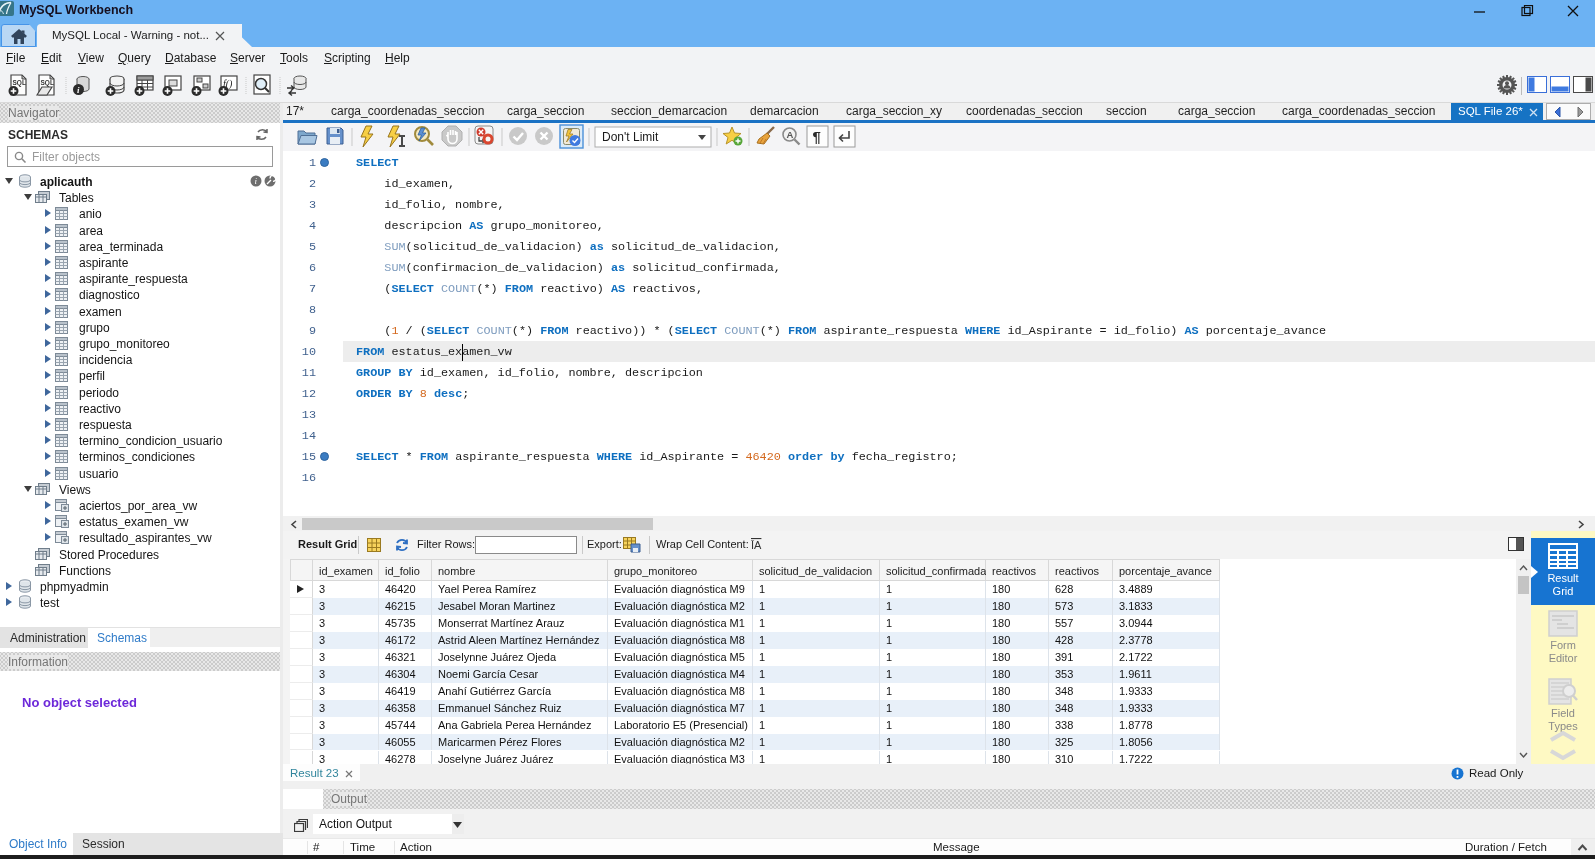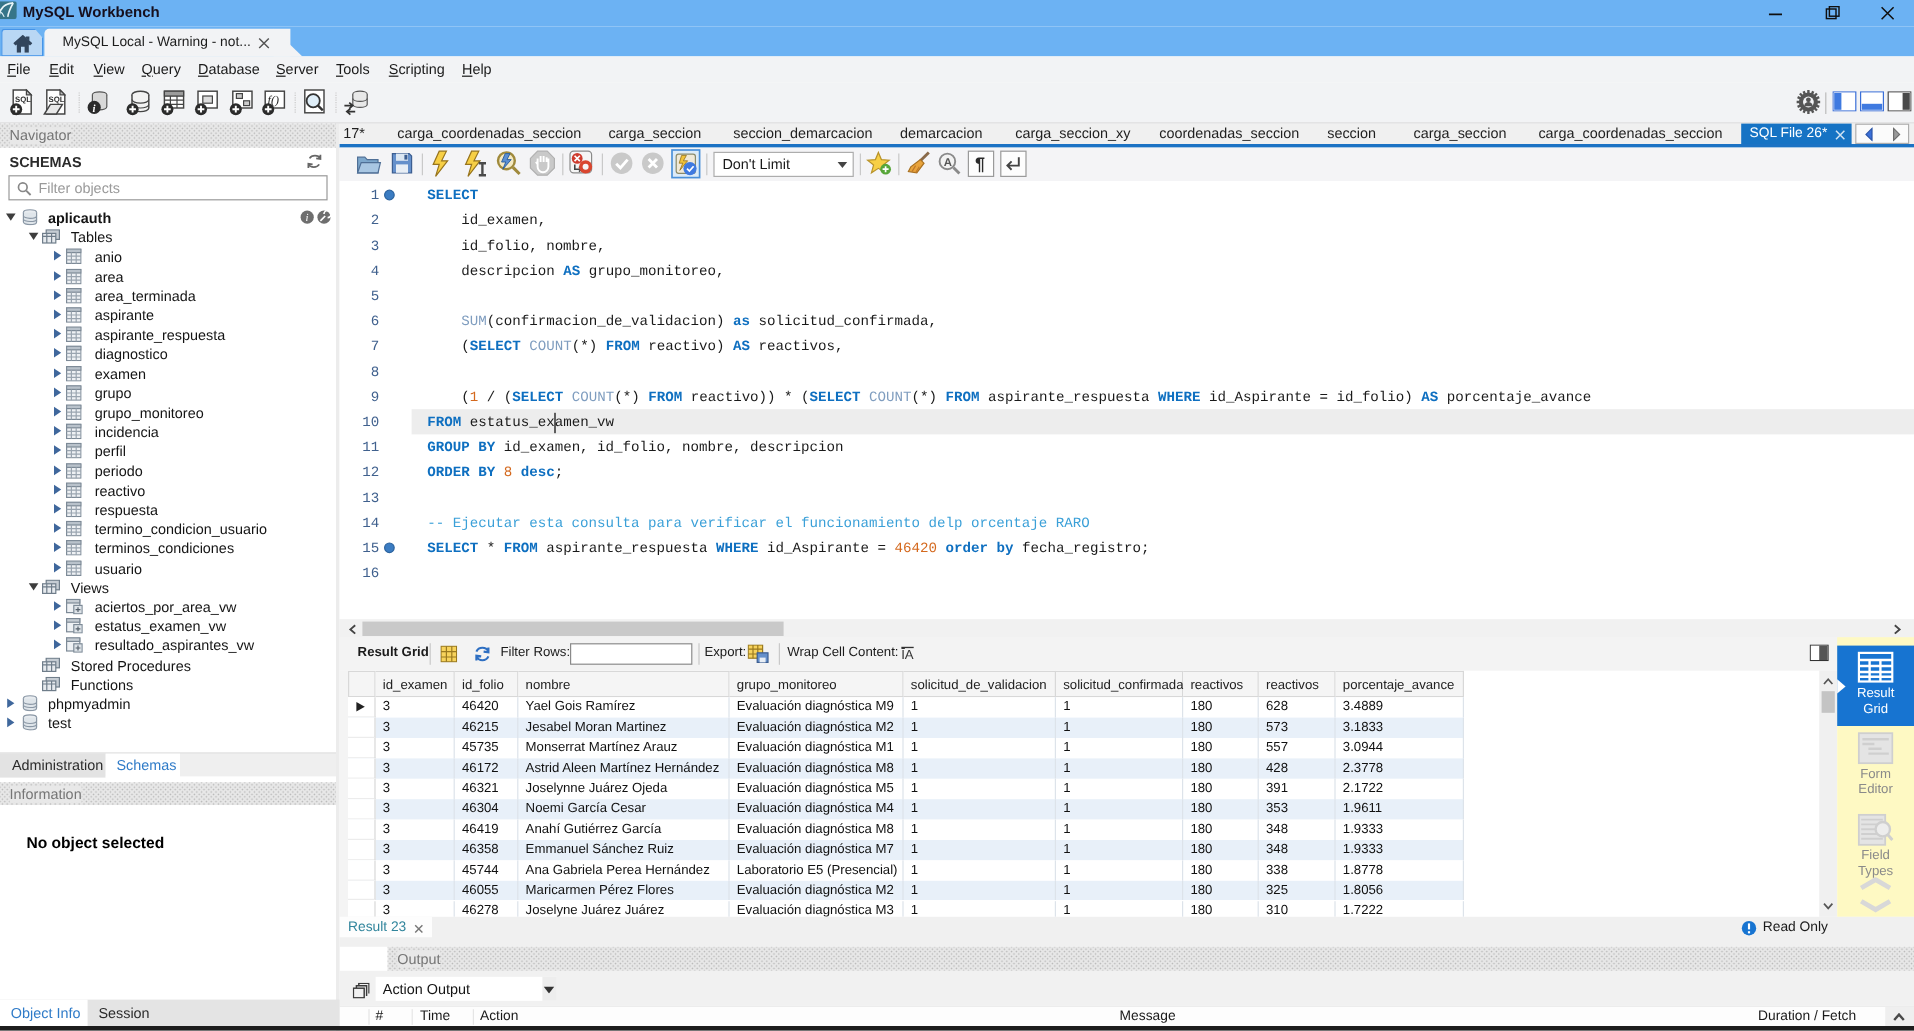--- a/index.html
+++ b/index.html
@@ -630,27 +630,27 @@
     <div class="ln" style="top:253.5px">13</div>
     <div class="ln" style="top:274.5px">14</div>
     <div class="ln" style="top:295.5px">15</div>
     <div class="ln" style="top:316.5px">16</div>
   <div class="dot" style="top:7px"></div>
   <div class="dot" style="top:301px"></div>
   <div class="cl" style="top:1.5px"><span class="kw">SELECT</span></div>
   <div class="cl" style="top:22.5px">    id_examen,</div>
   <div class="cl" style="top:43.5px">    id_folio, nombre,</div>
   <div class="cl" style="top:64.5px">    descripcion <span class="kw">AS</span> grupo_monitoreo,</div>
+  <div class="cl" style="top:85.5px">    <span class="fn">SUM</span>(solicitud_de_validacion) <span class="kw">as</span> solicitud_de_validacion,</div>
   <div class="cl" style="top:106.5px">    <span class="fn">SUM</span>(confirmacion_de_validacion) <span class="kw">as</span> solicitud_confirmada,</div>
   <div class="cl" style="top:127.5px">    (<span class="kw">SELECT</span> <span class="fn">COUNT</span>(*) <span class="kw">FROM</span> reactivo) <span class="kw">AS</span> reactivos,</div>
   <div class="cl" style="top:169.5px">    (<span class="num">1</span> / (<span class="kw">SELECT</span> <span class="fn">COUNT</span>(*) <span class="kw">FROM</span> reactivo)) * (<span class="kw">SELECT</span> <span class="fn">COUNT</span>(*) <span class="kw">FROM</span> aspirante_respuesta <span class="kw">WHERE</span> id_Aspirante = id_folio) <span class="kw">AS</span> porcentaje_avance</div>
   <div class="cl" style="top:190.5px"><span class="kw">FROM</span> estatus_examen_vw</div>
   <div class="cl" style="top:211.5px"><span class="kw">GROUP BY</span> id_examen, id_folio, nombre, descripcion</div>
   <div class="cl" style="top:232.5px"><span class="kw">ORDER BY</span> <span class="num">8</span> <span class="kw">desc</span>;</div>
-  <div class="cl" style="top:274.5px"><span class="cmt">-- Ejecutar esta consulta para verificar el funcionamiento delp orcentaje RARO</span></div>
   <div class="cl" style="top:295.5px"><span class="kw">SELECT</span> * <span class="kw">FROM</span> aspirante_respuesta <span class="kw">WHERE</span> id_Aspirante = <span class="num">46420</span> <span class="kw">order</span> <span class="kw">by</span> fecha_registro;</div>
   <div class="abs" style="left:179px;top:192.5px;width:1px;height:17px;background:#000"></div>
 </div>
 <div class="abs" id="hscroll">
   <svg class="abs" style="left:7px;top:4px" width="8" height="9" viewBox="0 0 8 9">
       <path d="M6 1 L2 4.5 L6 8" stroke="#444" stroke-width="1.6" fill="none"></path>
     </svg>
   <div class="abs" id="hthumb"></div>
   <svg class="abs" style="left:1294px;top:4px" width="8" height="9" viewBox="0 0 8 9">
       <path d="M2 1 L6 4.5 L2 8" stroke="#444" stroke-width="1.6" fill="none"></path>
@@ -698,21 +698,21 @@
   <div class="gh" style="left:696px;width:63px">reactivos</div>
   <div class="gh" style="left:759px;width:64px">reactivos</div>
   <div class="gh" style="left:823px;width:107px">porcentaje_avance</div>
   <div id="gridrows">
   <div class="abs" style="left:0;top:22.00px;width:930px;height:16.95px;background:#fff">
         <div class="abs" style="left:0;top:0;width:23px;height:16.95px;background:#fff;border-right:1px solid #d8d8d8;border-bottom:1px solid #ececec">
           <div class="abs" style="left:7px;top:4px;width:0;height:0;border-top:4.5px solid transparent;border-bottom:4.5px solid transparent;border-left:7px solid #222"></div>
         </div>
         <div class="gc" style="left:23px;width:66px">3</div>
         <div class="gc" style="left:89px;width:53px">46420</div>
-        <div class="gc" style="left:142px;width:176px">Yael Gois Ramírez</div>
+        <div class="gc" style="left:142px;width:176px">Yael Perea Ramírez</div>
         <div class="gc" style="left:318px;width:145px">Evaluación diagnóstica M9</div>
         <div class="gc" style="left:463px;width:127px">1</div>
         <div class="gc" style="left:590px;width:106px">1</div>
         <div class="gc" style="left:696px;width:63px">180</div>
         <div class="gc" style="left:759px;width:64px">628</div>
         <div class="gc" style="left:823px;width:107px">3.4889</div>
       </div>
   <div class="abs" style="left:0;top:38.95px;width:930px;height:16.95px;background:#e8f0f9">
         <div class="abs" style="left:0;top:0;width:23px;height:16.95px;background:#fff;border-right:1px solid #d8d8d8;border-bottom:1px solid #ececec"></div>
         <div class="gc" style="left:23px;width:66px">3</div>
@@ -924,21 +924,21 @@
       <span class="abs nw" style="left:10px;top:3px;color:#2b2b2b">Administration</span>
     </div>
   <div class="abs" style="left:88px;top:0;width:62px;height:20px;background:#fff">
       <span class="abs nw" style="left:9px;top:3px;color:#2f7bc8">Schemas</span>
     </div>
 </div>
 <div class="abs hatch" id="info-hdr">
     <span>Information</span>
   </div>
 <div class="abs" style="left:0;top:671px;width:280px;height:162px;background:#fff">
-  <span class="abs nw" style="left:22px;top:24px;font-size:13px;font-weight:bold;color:#000000">No object selected</span>
+  <span class="abs nw" style="left:22px;top:24px;font-size:13px;font-weight:bold;color:#6d28d9">No object selected</span>
 </div>
 <div class="abs" id="objtabs">
   <div class="abs" style="left:0;top:0;width:73px;height:22px;background:#fff">
       <span class="abs nw" style="left:9px;top:4px;color:#2f7bc8">Object Info</span>
     </div>
   <span class="abs nw" style="left:82px;top:4px;color:#2b2b2b">Session</span>
 </div>
 <div class="abs" id="sb-bottom"></div>
 
 </body></html>

